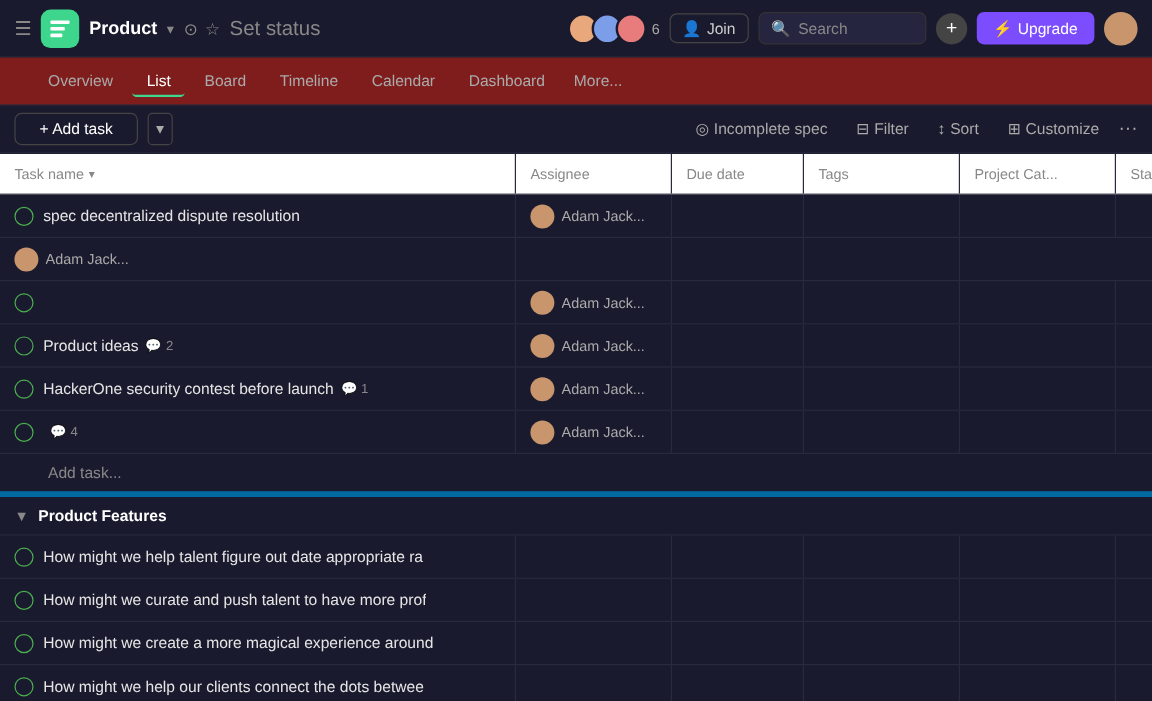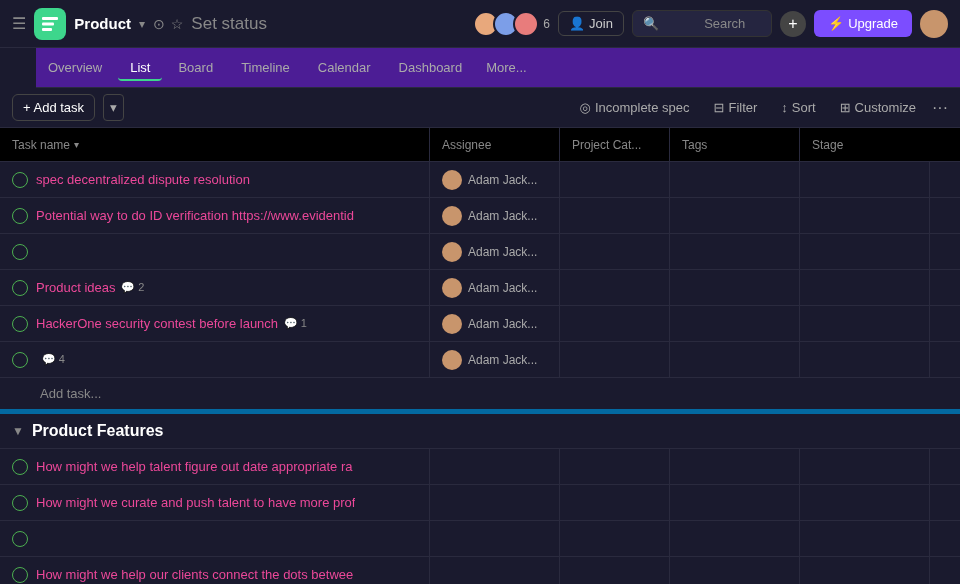--- a/index.html
+++ b/index.html
@@ -16,57 +16,57 @@
     .top-bar-spacer { flex: 1; }
     .avatars { display: flex; align-items: center; }
     .avatar { width: 26px; height: 26px; border-radius: 50%; border: 2px solid #1a1a2e; margin-left: -6px; overflow: hidden; }
     .avatar-1 { background: #e8a87c; }
     .avatar-2 { background: #7c9ee8; }
     .avatar-3 { background: #e87c7c; }
     .avatar-count { font-size: 12px; color: #aaa; margin-left: 4px; }
     .join-btn { display: flex; align-items: center; gap: 4px; border: 1px solid #444; border-radius: 6px; padding: 4px 10px; color: #ccc; cursor: pointer; font-size: 13px; background: transparent; }
     .search-bar { display: flex; align-items: center; gap: 6px; background: #252540; border-radius: 6px; padding: 5px 10px; width: 140px; border: 1px solid #333; }
     .search-icon-sm { color: #888; font-size: 13px; }
-    .search-text { color: #888; font-size: 13px; margin-left: 39px; }
+    .search-text { color: #888; font-size: 13px; }
     .plus-circle { width: 26px; height: 26px; border-radius: 50%; background: #444; display: flex; align-items: center; justify-content: center; color: #fff; cursor: pointer; font-size: 16px; }
     .upgrade-btn { background: #7c4dff; color: white; border: none; border-radius: 6px; padding: 6px 14px; font-size: 13px; cursor: pointer; display: flex; align-items: center; gap: 4px; }
     .user-avatar { width: 28px; height: 28px; border-radius: 50%; background: #c8956c; }
 
     
-    .nav-tabs { display: flex; align-items: center; height: 40px; padding: 0 0; background: #4c1d95; border-bottom: 1px solid #2a2a3e; gap: 4px; margin-left: 36px; }
+    .nav-tabs { display: flex; align-items: center; height: 40px; padding: 0 28px; background: #7f1d1d; border-bottom: 1px solid #2a2a3e; gap: 4px; }
     .nav-tab { padding: 6px 12px; color: #aaa; cursor: pointer; font-size: 13px; border-radius: 4px; }
     .nav-tab.active { color: #fff; border-bottom: 2px solid #3dd68c; padding-bottom: 4px; }
     .more-btn { color: #aaa; cursor: pointer; font-size: 13px; padding: 6px 8px; }
 
     
     .toolbar { display: flex; align-items: center; height: 40px; padding: 0 12px; background: #1a1a2e; border-bottom: 1px solid #2a2a3e; gap: 8px; }
-    .add-task-btn { display: flex; align-items: center; gap: 4px; background: transparent; border: 1px solid #444; border-radius: 6px; padding: 5px 10px; color: #fff; cursor: pointer; font-size: 13px; }
+    .add-task-btn { display: flex; align-items: center; gap: 4px; background: transparent; border: 1px solid #444; border-radius: 6px; padding: 5px 20px; color: #fff; cursor: pointer; font-size: 13px; }
     .add-task-dropdown { border: 1px solid #444; border-radius: 4px; padding: 5px 6px; color: #aaa; cursor: pointer; background: transparent; }
     .toolbar-spacer { flex: 1; }
     .toolbar-item { display: flex; align-items: center; gap: 4px; color: #aaa; cursor: pointer; font-size: 13px; padding: 4px 8px; border-radius: 4px; }
     .more-toolbar { color: #aaa; cursor: pointer; font-size: 16px; }
 
     
     .table-container { background: #1a1a2e; overflow-y: auto; height: calc(584px - 128px); }
-    .table-header { display: grid; grid-template-columns: 430px 130px 110px 130px 130px 100px 80px; align-items: center; height: 34px; border-bottom: 1px solid #2a2a3e; padding: 0; position: sticky; top: 0; background: #000000; z-index: 10; text-align: center; }
+    .table-header { display: grid; grid-template-columns: 430px 130px 110px 130px 130px 100px 80px; align-items: center; height: 34px; border-bottom: 1px solid #2a2a3e; padding: 0; position: sticky; top: 0; background: #ffffff; z-index: 10; text-align: center; }
     .th { padding: 0 12px; color: #888; font-size: 12px; font-weight: 500; border-right: 1px solid #2a2a3e; height: 100%; display: flex; align-items: center; gap: 4px; }
     .th:last-child { border-right: none; }
     .th-sort { color: #888; font-size: 10px; }
 
     
     .section-header { display: flex; align-items: center; gap: 8px; padding: 8px 12px; background: #1a1a2e; cursor: pointer; border-bottom: 1px solid #2a2a3e; }
     .section-collapse-icon { color: #888; font-size: 12px; }
-    .section-title { font-weight: 600; font-size: 16px; color: #fff; }
+    .section-title { font-weight: 600; font-size: 13px; color: #fff; }
 
     
     .task-row { display: grid; grid-template-columns: 430px 130px 110px 130px 130px 100px 80px; align-items: center; height: 36px; border-bottom: 1px solid #2a2a3e; }
     .task-cell { padding: 0 12px; height: 100%; display: flex; align-items: center; border-right: 1px solid #2a2a3e; overflow: hidden; }
     .task-cell:last-child { border-right: none; }
     .task-check { width: 16px; height: 16px; border-radius: 50%; border: 1.5px solid #4CAF50; margin-right: 8px; flex-shrink: 0; display: flex; align-items: center; justify-content: center; }
-    .task-name { color: #ec4899; font-size: 13px; white-space: nowrap; overflow: hidden; text-overflow: ellipsis; }
+    .task-name { color: #e5e5e5; font-size: 13px; white-space: nowrap; overflow: hidden; text-overflow: ellipsis; }
     .task-badge { display: flex; align-items: center; gap: 3px; color: #888; font-size: 11px; margin-left: 6px; white-space: nowrap; }
     .assignee-cell { display: flex; align-items: center; gap: 6px; }
     .assignee-avatar { width: 20px; height: 20px; border-radius: 50%; background: #c8956c; flex-shrink: 0; }
     .assignee-name { color: #aaa; font-size: 12px; white-space: nowrap; overflow: hidden; text-overflow: ellipsis; }
     .add-task-row { padding: 8px 12px 8px 40px; color: #888; font-size: 13px; cursor: pointer; border-bottom: 5px solid #0369a1; }
 
     
     .table-container::-webkit-scrollbar { width: 6px; }
     .table-container::-webkit-scrollbar-track { background: #1a1a2e; }
     .table-container::-webkit-scrollbar-thumb { background: #444; border-radius: 3px; }
@@ -152,26 +152,29 @@
 
   <div class="table-header">
     <div class="th">
       <span>Task name</span>
       <span class="th-sort">▾</span>
     </div>
     <div class="th">
         <span>Assignee</span>
       </div>
     <div class="th">
+        <span>Due date</span>
+      </div>
+    <div class="th">
+        <span>Tags</span>
+      </div>
+    <div class="th">
         <span>Project Cat...</span>
       </div>
     <div class="th">
-        <span>Tags</span>
-      </div>
-    <div class="th">
         <span>Stage</span>
       </div>
 
   </div>
 
   <div id="tasks-before-section">
       <div class="task-row">
         <div class="task-cell">
           <div class="task-check"></div>
           <span class="task-name">spec decentralized dispute resolution</span>
@@ -179,24 +182,20 @@
         <div class="task-cell assignee-cell">
           <div class="assignee-avatar"></div>
           <span class="assignee-name">Adam Jack...</span>
         </div>
         <div class="task-cell"></div>
         <div class="task-cell"></div>
         <div class="task-cell"></div>
         <div class="task-cell"></div>
       </div>
       <div class="task-row">
-        <div class="task-cell">
-          <div class="task-check"></div>
-          <span class="task-name">Potential way to do ID verification https://www.evidentid</span>
-        </div>
         <div class="task-cell assignee-cell">
           <div class="assignee-avatar"></div>
           <span class="assignee-name">Adam Jack...</span>
         </div>
         <div class="task-cell"></div>
         <div class="task-cell"></div>
         <div class="task-cell"></div>
         <div class="task-cell"></div>
       </div>
       <div class="task-row">
@@ -284,20 +283,21 @@
         </div>
         <div class="task-cell assignee-cell"></div>
         <div class="task-cell"></div>
         <div class="task-cell"></div>
         <div class="task-cell"></div>
         <div class="task-cell"></div>
       </div>
       <div class="task-row">
         <div class="task-cell">
           <div class="task-check"></div>
+          <span class="task-name">How might we create a more magical experience around</span>
         </div>
         <div class="task-cell assignee-cell"></div>
         <div class="task-cell"></div>
         <div class="task-cell"></div>
         <div class="task-cell"></div>
         <div class="task-cell"></div>
       </div>
       <div class="task-row">
         <div class="task-cell">
           <div class="task-check"></div>

